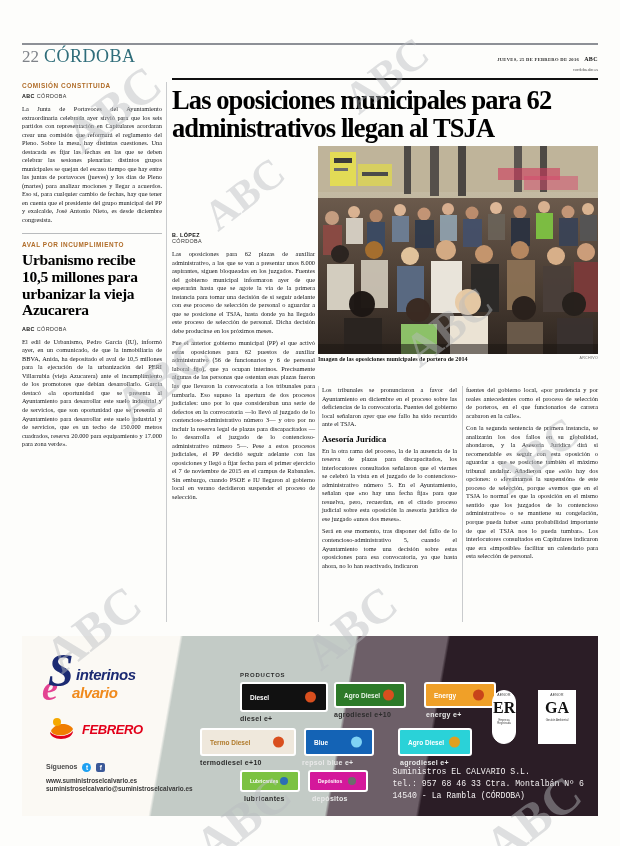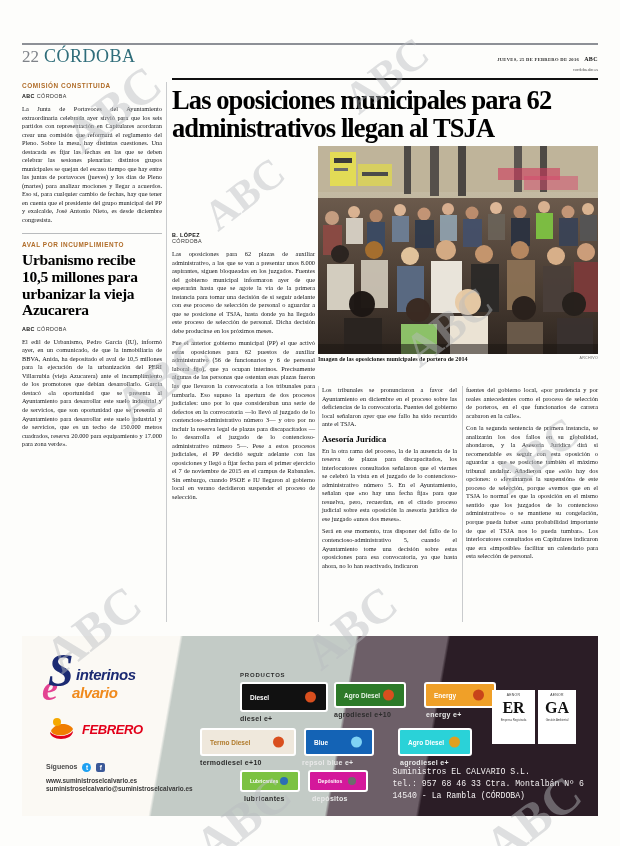--- a/index.html
+++ b/index.html
@@ -362,21 +362,21 @@
         <span class="tl-dot" style="width: 8px; height: 8px; background: rgb(43, 111, 181);"></span>
       </div>
       <div class="tlabel" id="l6" style="left:222px;top:159px;">lubricantes</div>
 
       <div class="tile" id="t7" style="left: 286px; top: 134px; width: 60px; height: 22px; background: rgb(212, 24, 155);">
         <span class="tl-txt" style="font-size: 5px; color: rgb(255, 255, 255);">Depósitos</span>
         <span class="tl-dot" style="width: 8px; height: 8px; background: rgb(108, 108, 108);"></span>
       </div>
       <div class="tlabel lt" id="l7" style="left:290px;top:159px;">depósitos</div>
 
-      <div class="cert" style="left:470px;top:54px;width:43px;height:54px;">
+      <div class="cert" style="left:470px;top:54px;width:24px;height:54px;border-radius:19px;">
         <div class="ct-top">AENOR</div>
         <div class="ct-mark">ER</div>
         <div class="ct-bot">Empresa Registrada</div>
       </div>
       <div class="cert" style="left:516px;top:54px;width:38px;height:54px;">
         <div class="ct-top">AENOR</div>
         <div class="ct-mark">GA</div>
         <div class="ct-bot">Gestión Ambiental</div>
       </div>
 

